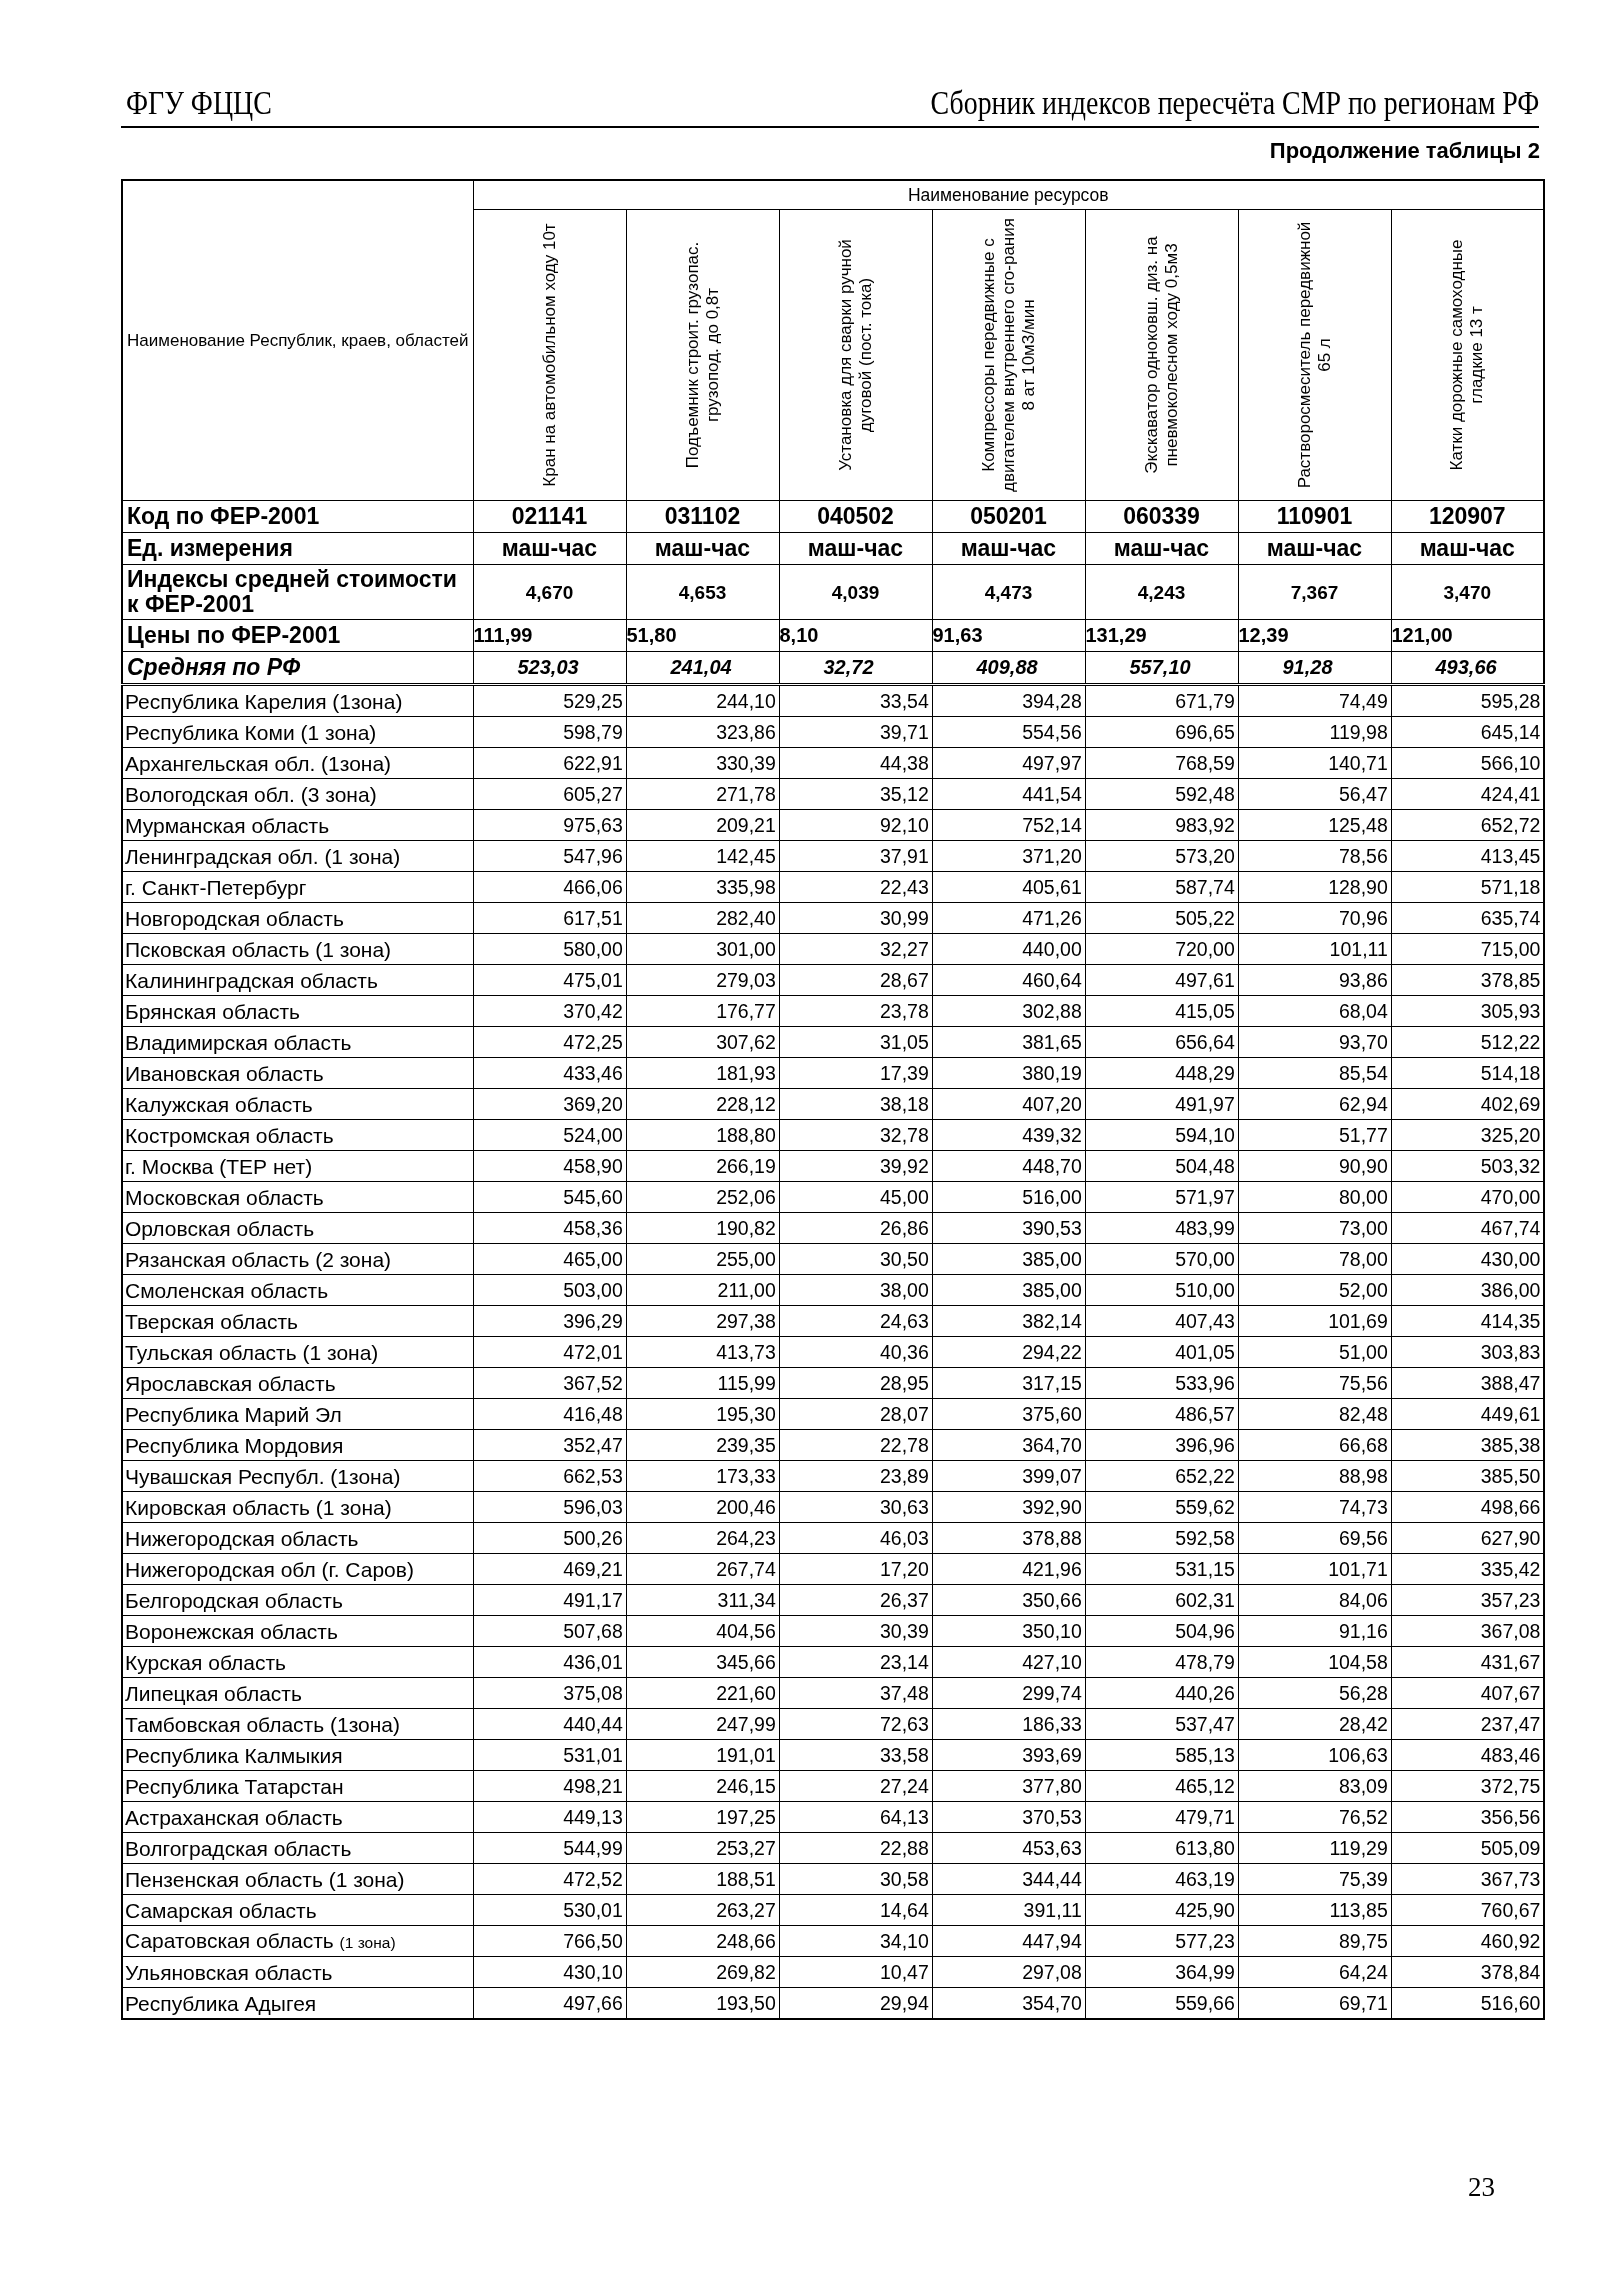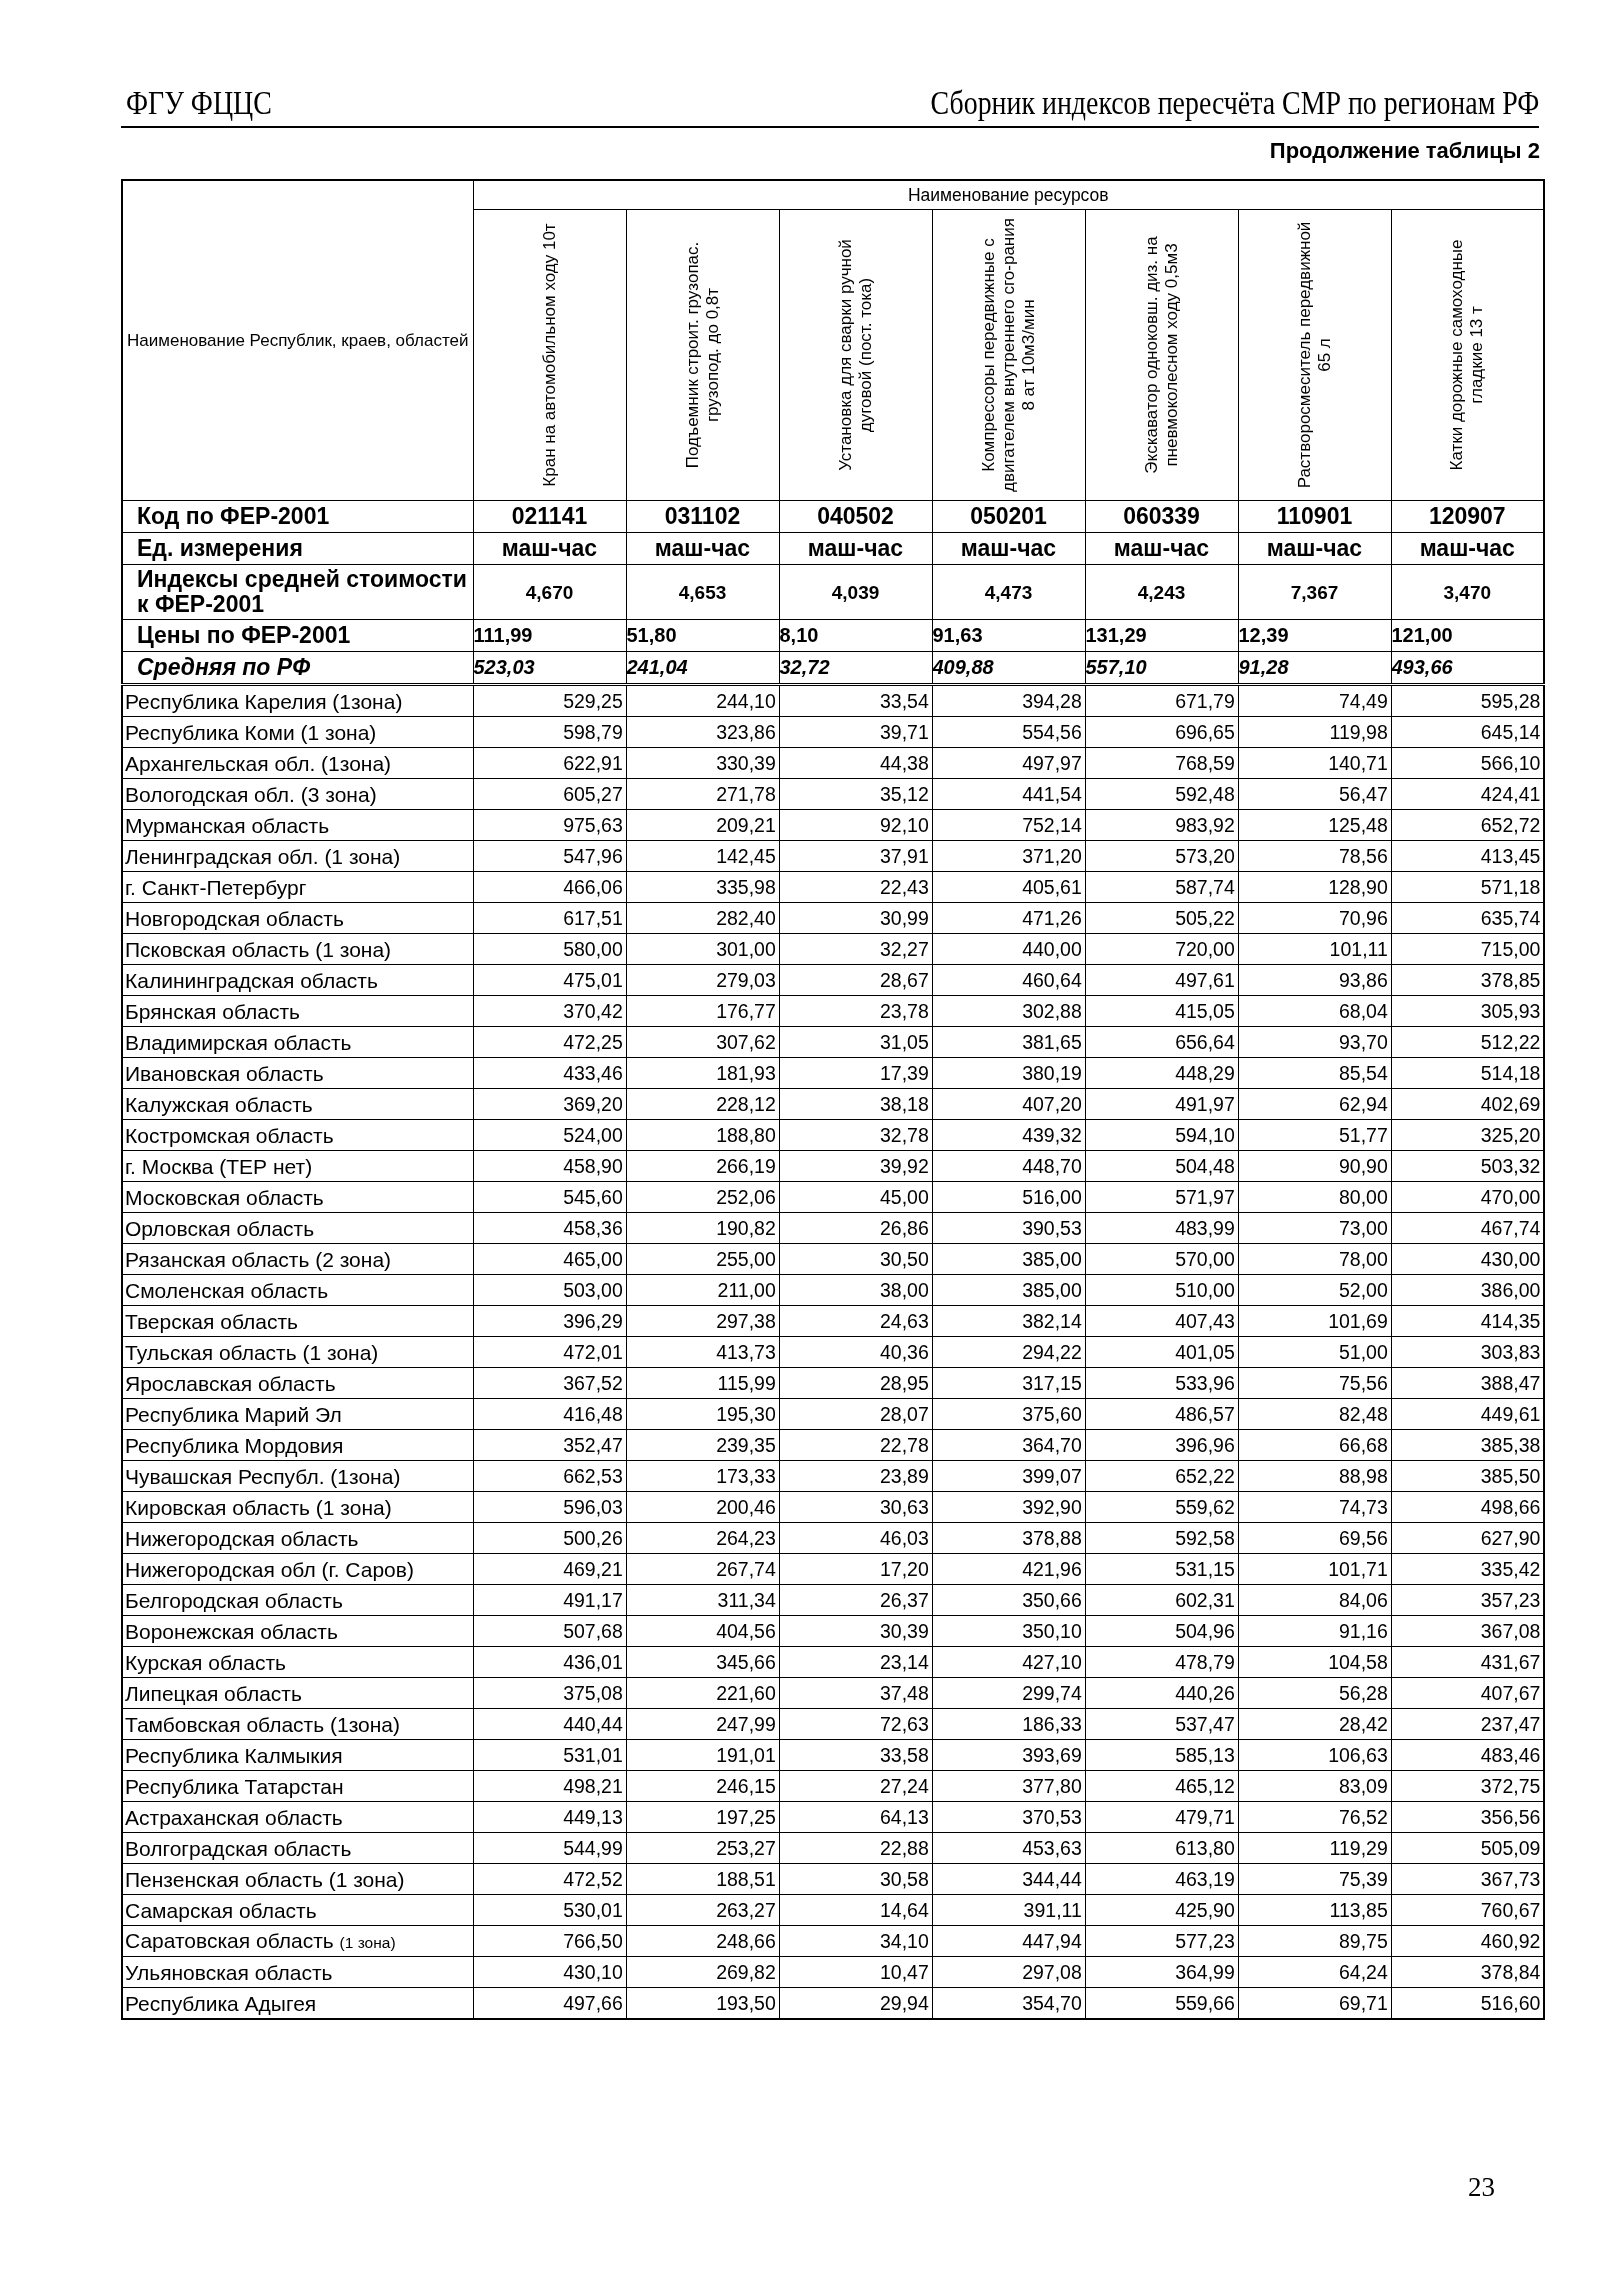--- a/index.html
+++ b/index.html
@@ -30,26 +30,26 @@
     font-weight: normal; font-size: 17px; line-height: 20px; text-align: center; vertical-align: middle;
   }
   .th-group { font-weight: normal; font-size: 17.5px; height: 28px; text-align: center; }
   .th-rot { height: 290px; position: relative; font-weight: normal; }
   .th-rot .rot {
     position: absolute; left: 50%; top: 50%;
     width: 276px; transform: translate(-50%, -50%) rotate(-90deg);
     font-size: 17px; line-height: 20px; text-align: center; white-space: normal;
   }
   tr.meta td { font-weight: bold; font-size: 23px; height: 31px; line-height: 27px; }
-  tr.meta td.lbl { padding-left: 14px; text-align: left; }
+  tr.meta td.lbl { padding-left: 4px; text-align: left; }
   tr.meta td.v { text-align: center; }
   tr.meta.big td.lbl { line-height: 25.5px; height: 54px; }
   tr.meta.idx td.v { font-size: 19px; margin-top: 24px; }
   tr.price td.v { text-align: left; padding-right: 2.7px; font-size: 20px; }
-  tr.avg td { font-style: italic; }
+  tr.avg td { font-style: italic; padding-left: 44px; }
   tr.avg td.v { font-size: 20px; }
   tr.data td { height: 30px; font-size: 21px; line-height: 27px; }
   tr.data td.lbl { padding-left: 2px; white-space: nowrap; overflow: hidden; }
   tr.data td.v { text-align: right; padding-right: 2.7px; font-size: 19.5px; }
   .lbl-small { font-size: 15.5px; }
   tr.sep td { border-top: 3.4px double #000; }
   .page-number {
     position: absolute; left: 1468px; top: 2172px;
     font-family: "Liberation Serif", "DejaVu Serif", serif; font-size: 27px;
   }

